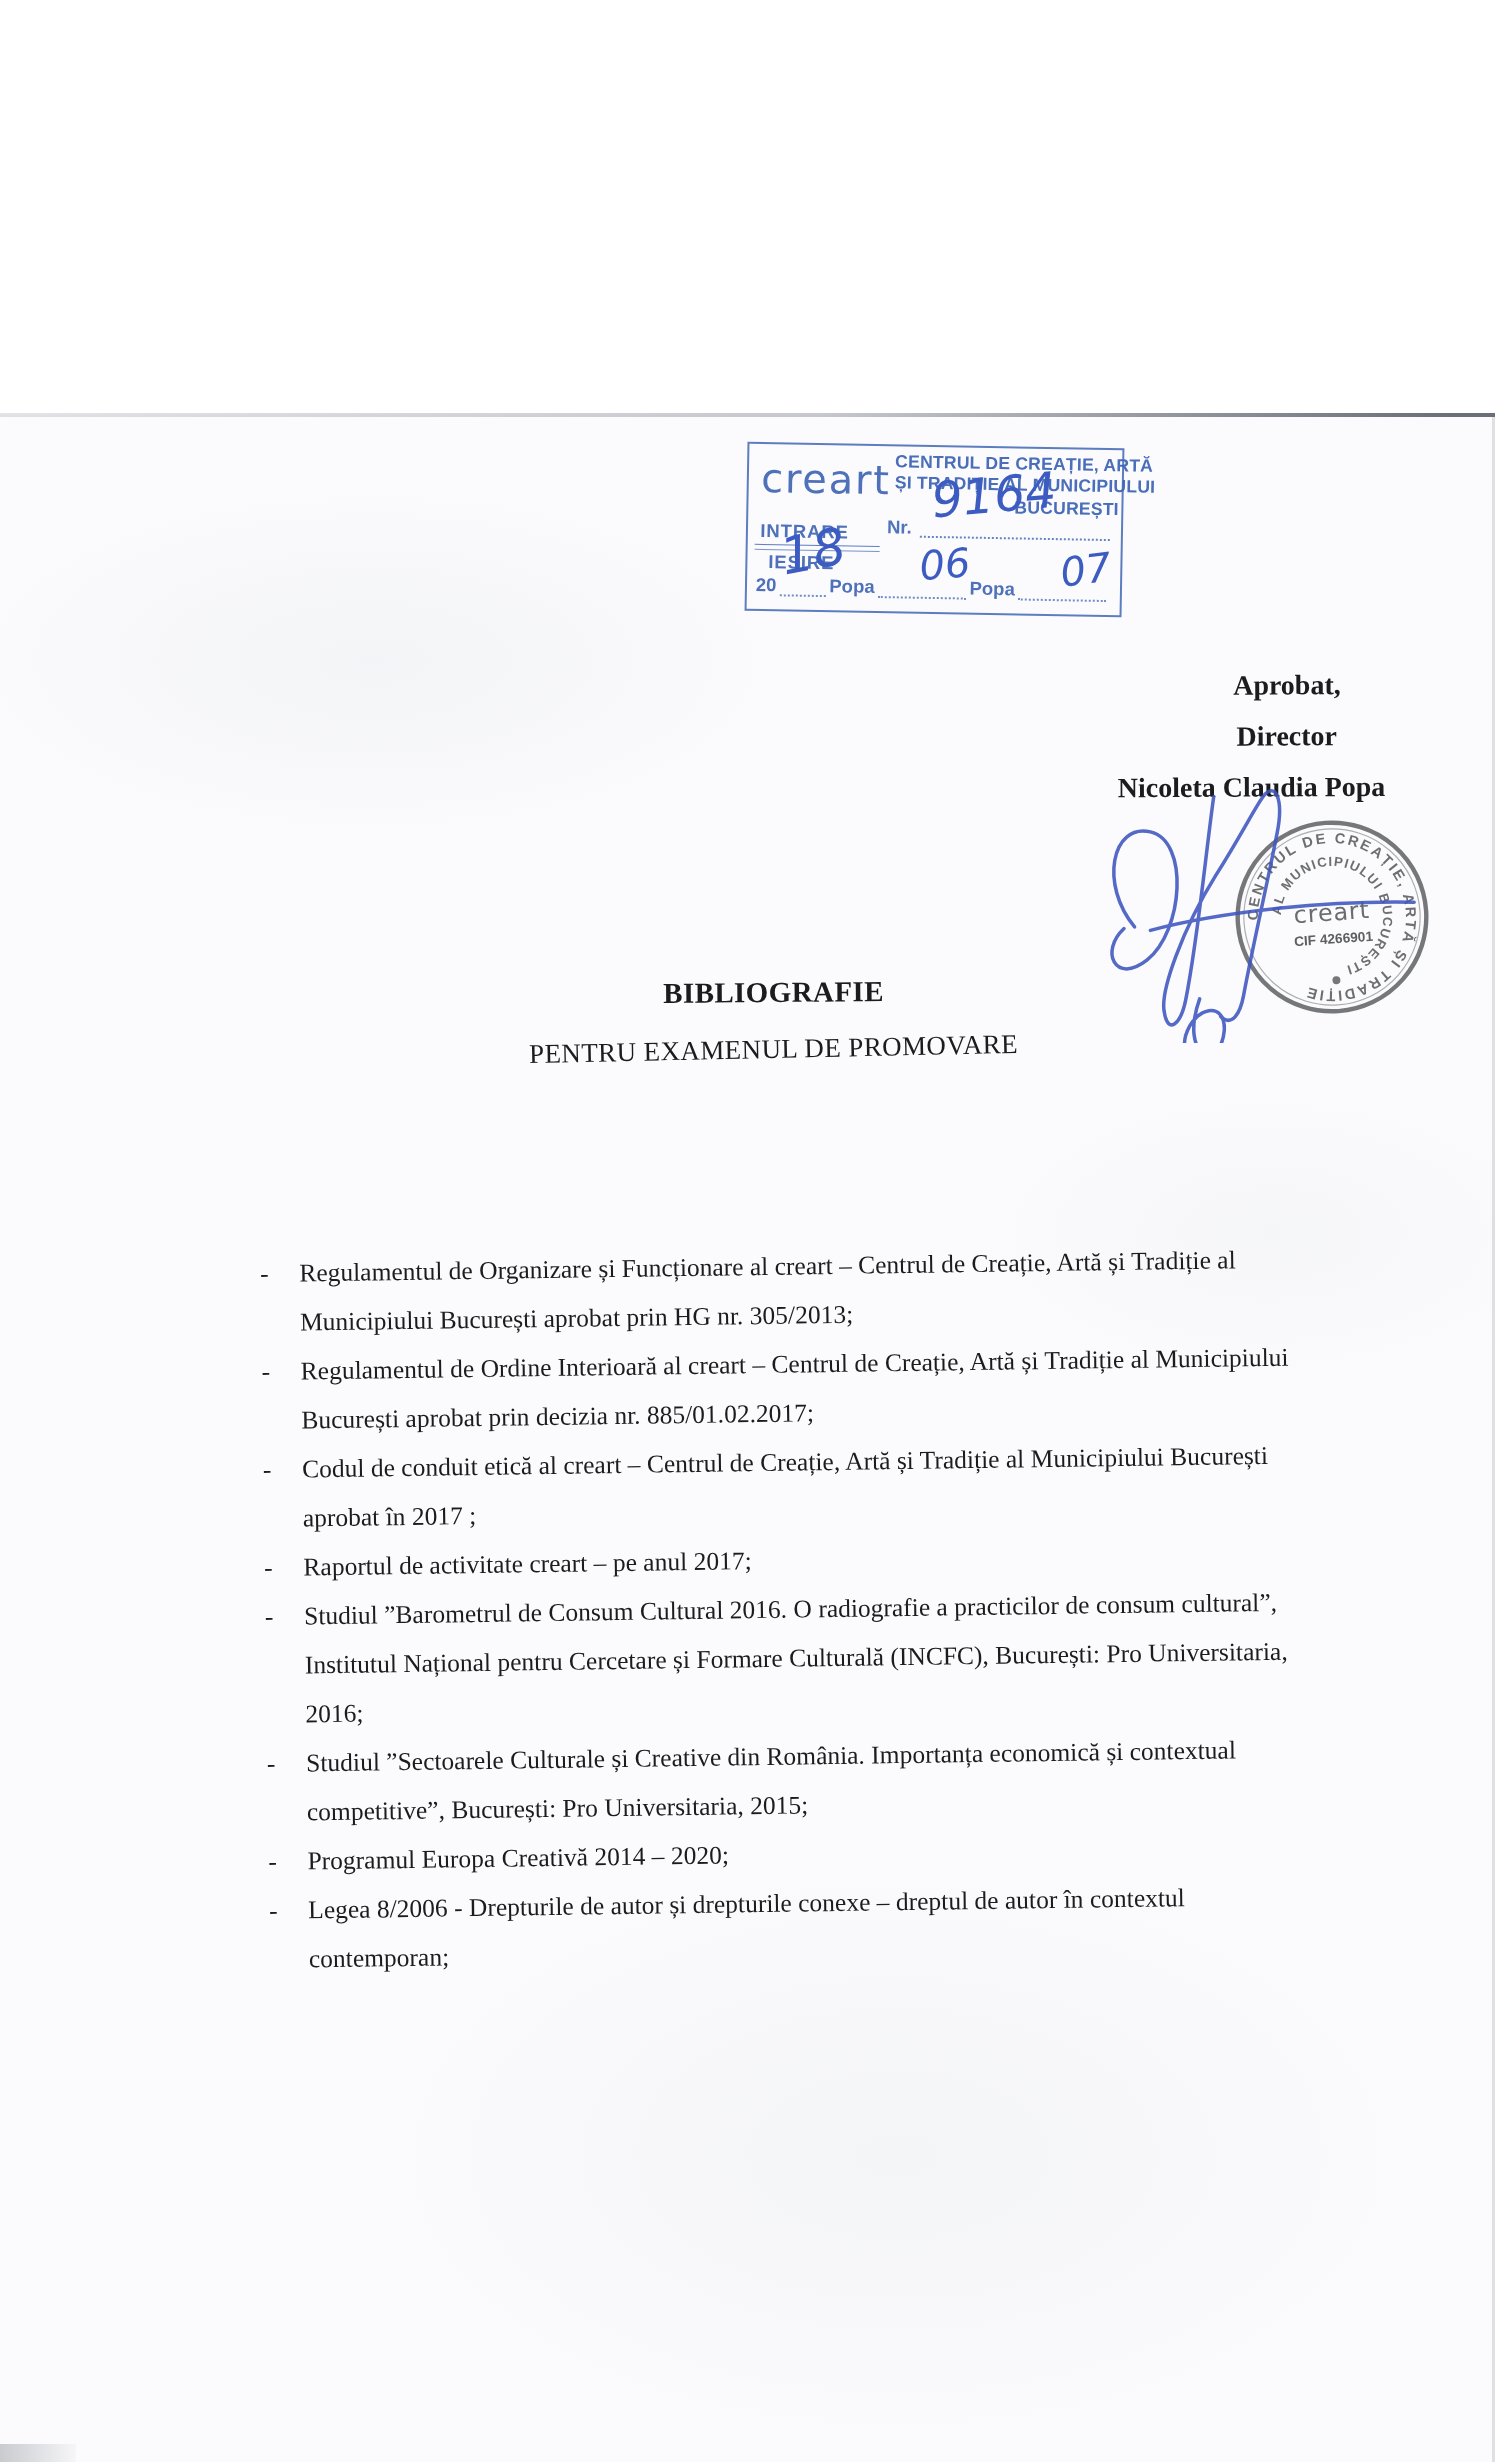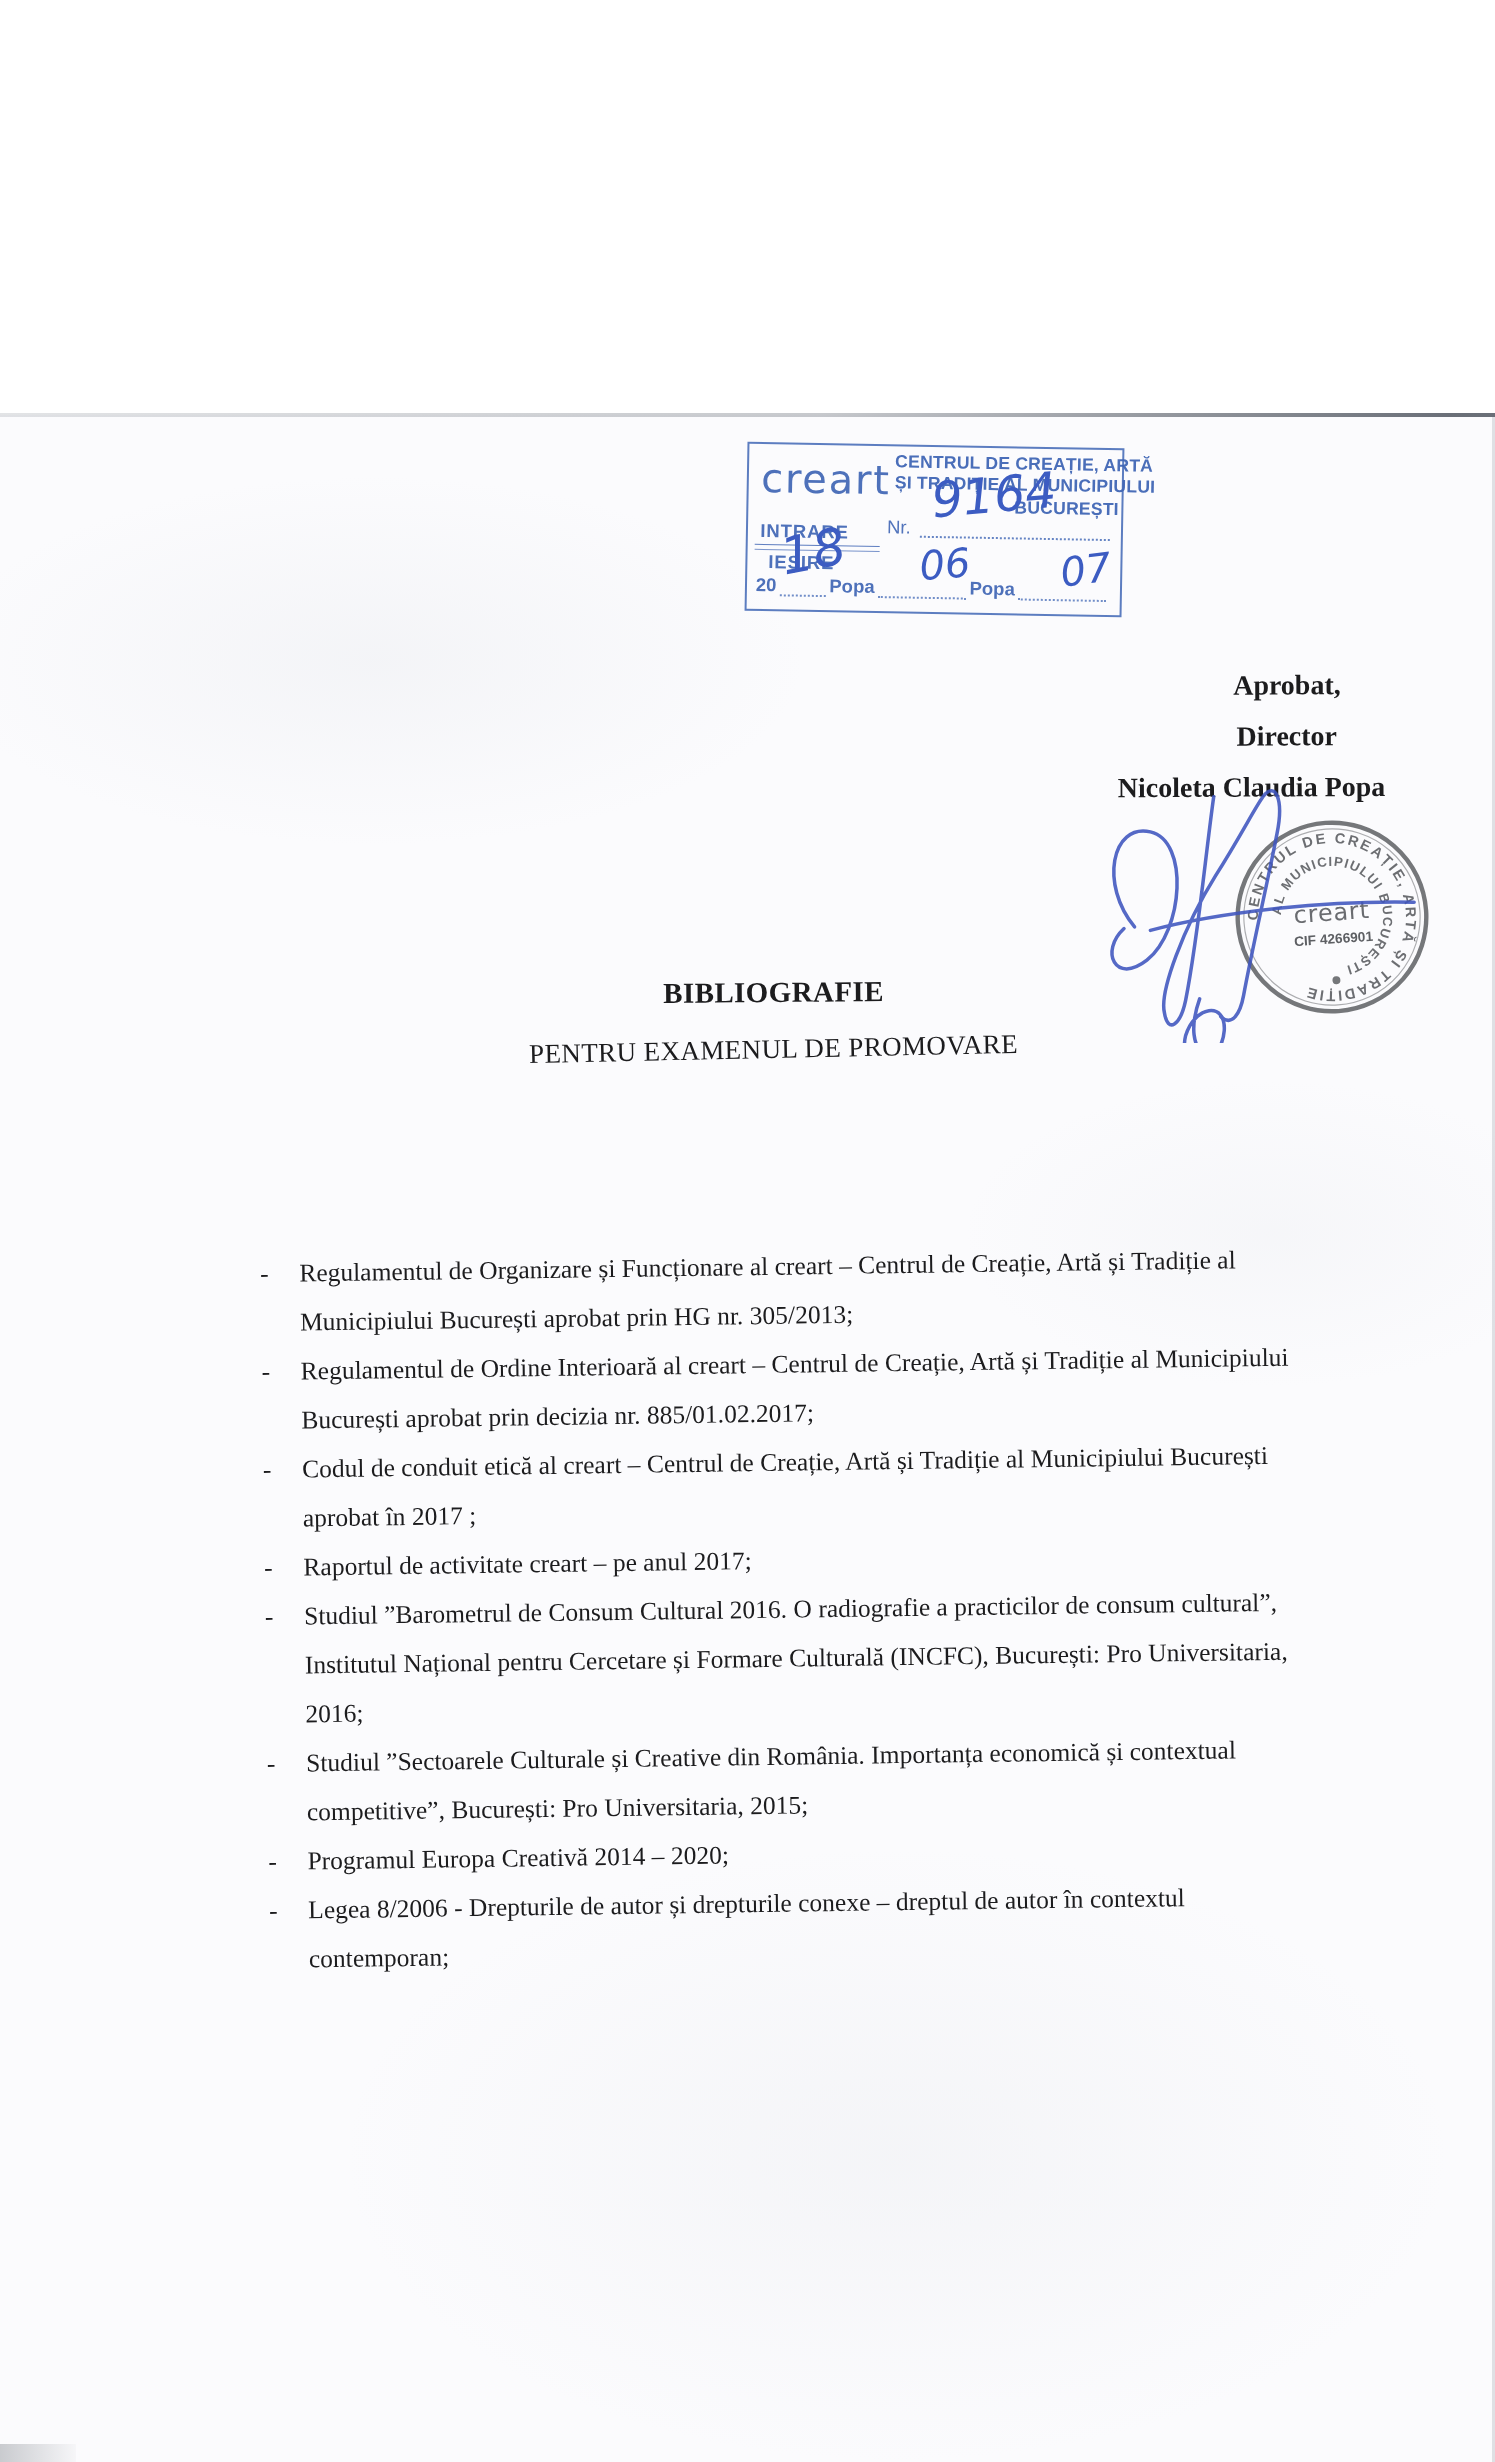--- a/index.html
+++ b/index.html
@@ -42,21 +42,21 @@
   }
   .reg-stamp .creart-logo{
     position:absolute;left:12.3px;top:10.6px;font-size:40px;font-weight:400;
     letter-spacing:1.8px;color:var(--stamp-blue);
     font-family:"DejaVu Sans", sans-serif;opacity:.92;
   }
   .org-line{position:absolute;font-weight:700;font-size:17.6px;letter-spacing:0.2px;white-space:nowrap;opacity:.94;}
   .org-1{left:146px;top:5.3px;}
   .org-2{left:146px;top:26px;}
   .org-3{left:266px;top:49px;}
-  .nr-label{position:absolute;left:139px;top:70px;font-size:18.5px;font-weight:400;opacity:.9;}
+  .nr-label{position:absolute;left:139px;top:70px;font-size:18.5px;font-weight:700;opacity:.9;}
   .nr-dots{position:absolute;left:172px;top:70px;width:190px;height:19.3px;border-bottom:2.6px dotted rgba(64,102,181,.8);}
   .intrare{position:absolute;left:12.3px;top:76px;font-size:18.5px;font-weight:600;letter-spacing:0.9px;opacity:.92;}
   .intrare-rule{position:absolute;left:7px;top:100px;width:125px;height:3.5px;border-top:1.8px solid rgba(64,102,181,.85);border-bottom:1.8px solid rgba(64,102,181,.7);}
   .iesire{position:absolute;left:21px;top:107px;font-size:18.5px;font-weight:600;letter-spacing:0.9px;opacity:.92;}
   .date-row{position:absolute;left:8.8px;top:130px;width:354px;font-size:18.5px;font-weight:600;display:flex;align-items:flex-end;opacity:.92;}
   .date-row .lbl{flex:none;}
   .date-row .dots{flex:auto;border-bottom:2.6px dotted rgba(64,102,181,.8);height:17.6px;margin:0 3.5px;}
   .dots.short{max-width:46px;}
   .hand{
     position:absolute;color:var(--ink-blue);

